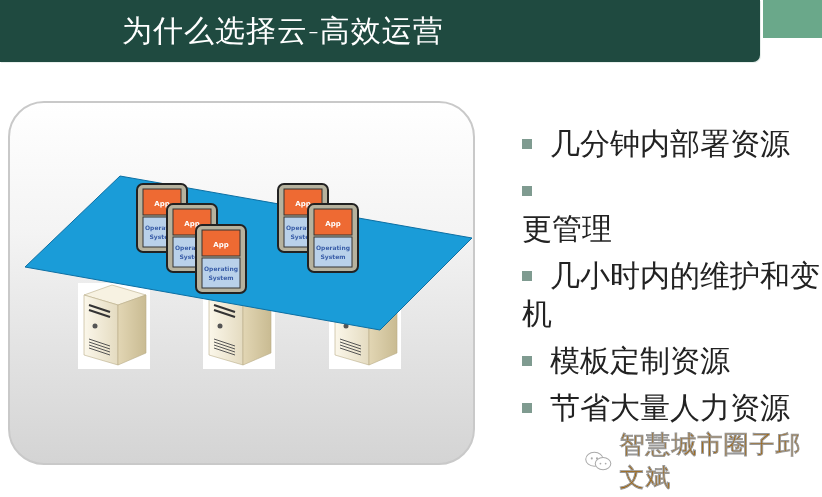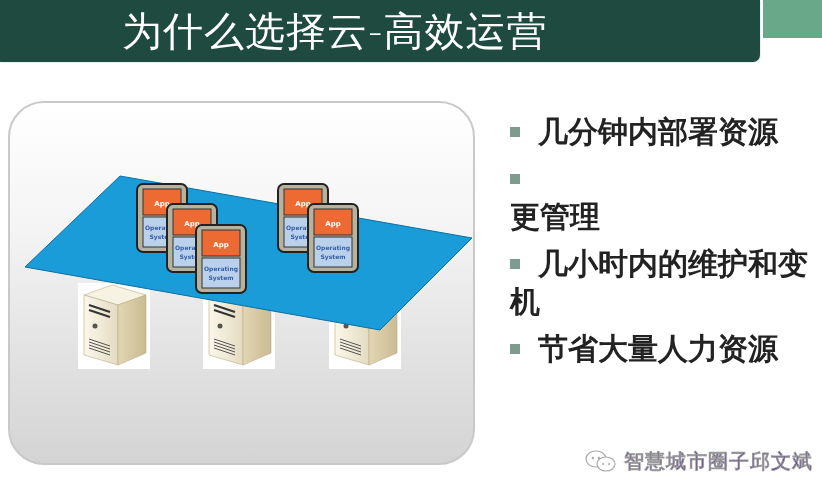--- a/index.html
+++ b/index.html
@@ -1,32 +1,32 @@
 <!DOCTYPE html>
 <html><head>
 <meta charset="utf-8">
 <style>
   html, body { margin:0; padding:0; }
   body { width:822px; height:497px; background:#ffffff; position:relative; overflow:hidden;
          font-family: "DejaVu Serif", "Liberation Serif", serif; }
   .title-bar { position:absolute; left:0; top:0; width:760px; height:62px; background:#1f4a40;
                border-bottom-right-radius:7px; box-shadow: 1px 1px 0 #e8efec; }
   .title-accent { position:absolute; left:763px; top:0; width:59px; height:38px; background:#6aa88a; }
-  .title-text { position:absolute; left:122px; top:4px; color:#ffffff; font-size:40px; line-height:54px;
+  .title-text { position:absolute; left:122px; top:4px; color:#ffffff; font-size:30px; line-height:54px;
                 font-family: "DejaVu Sans", "Liberation Sans", sans-serif; font-weight:300; letter-spacing:1px; }
   .panel { position:absolute; left:8px; top:101px; width:463px; height:360px; border-radius:36px;
            border:2px solid #c9c9c9;
            background: linear-gradient(to bottom, #ffffff 0%, #f4f4f4 35%, #e2e2e2 70%, #d4d4d4 100%); }
   .diagram { position:absolute; left:0; top:0; }
-  .bullets { position:absolute; left:510px; top:113px; width:300px; margin:0; padding:0; list-style:none;font-weight:bold; }
+  .bullets { position:absolute; left:510px; top:113px; width:300px; margin:12px; padding:0; list-style:none; }
   .bullet { position:relative; padding-left:28px; font-size:30px; line-height:38px; color:#222; margin-bottom:9px; }
   .bullet-mark { position:absolute; left:0; top:14px; width:10px; height:10px; background:#7f9b90; }
   .watermark { position:absolute; left:584px; top:447px; height:28px; display:flex; align-items:center; }
   .wm-icon { width:34px; height:24px; margin-right:6px; }
-  .wm-text { color:#4c1d95; font-size:20px; font-family: "DejaVu Sans", "Liberation Sans", sans-serif;
+  .wm-text { color:#a16207; font-size:25px; font-family: "DejaVu Sans", "Liberation Sans", sans-serif;
              -webkit-text-stroke: 1px #999; letter-spacing:1px; }
   .vm-label { font-family: "DejaVu Sans", "Liberation Sans", sans-serif; font-weight:bold; }
 </style>
 </head>
 <body>
 
 <div class="title-bar"></div>
 <div class="title-accent"></div>
 <div class="title-text">为什么选择云-高效运营</div>
 
@@ -138,20 +138,21 @@
     <br>
     <span style="margin-left:-28px">更管理</span>
   </li>
   <li class="bullet">
     <span class="bullet-mark"></span>
     <span>几小时内的维护和变</span><br>
     <span style="margin-left:-28px">机</span>
   </li>
   <li class="bullet">
     <span class="bullet-mark"></span>
+    <span>模板定制资源</span>
   </li>
   <li class="bullet">
     <span class="bullet-mark"></span>
     <span>节省大量人力资源</span>
   </li>
 </ul>
 
 <div class="watermark">
   <svg class="wm-icon" viewBox="0 0 34 24">
     <ellipse cx="12" cy="10" rx="10" ry="8" fill="#fff" stroke="#aaa" stroke-width="1.2"></ellipse>

